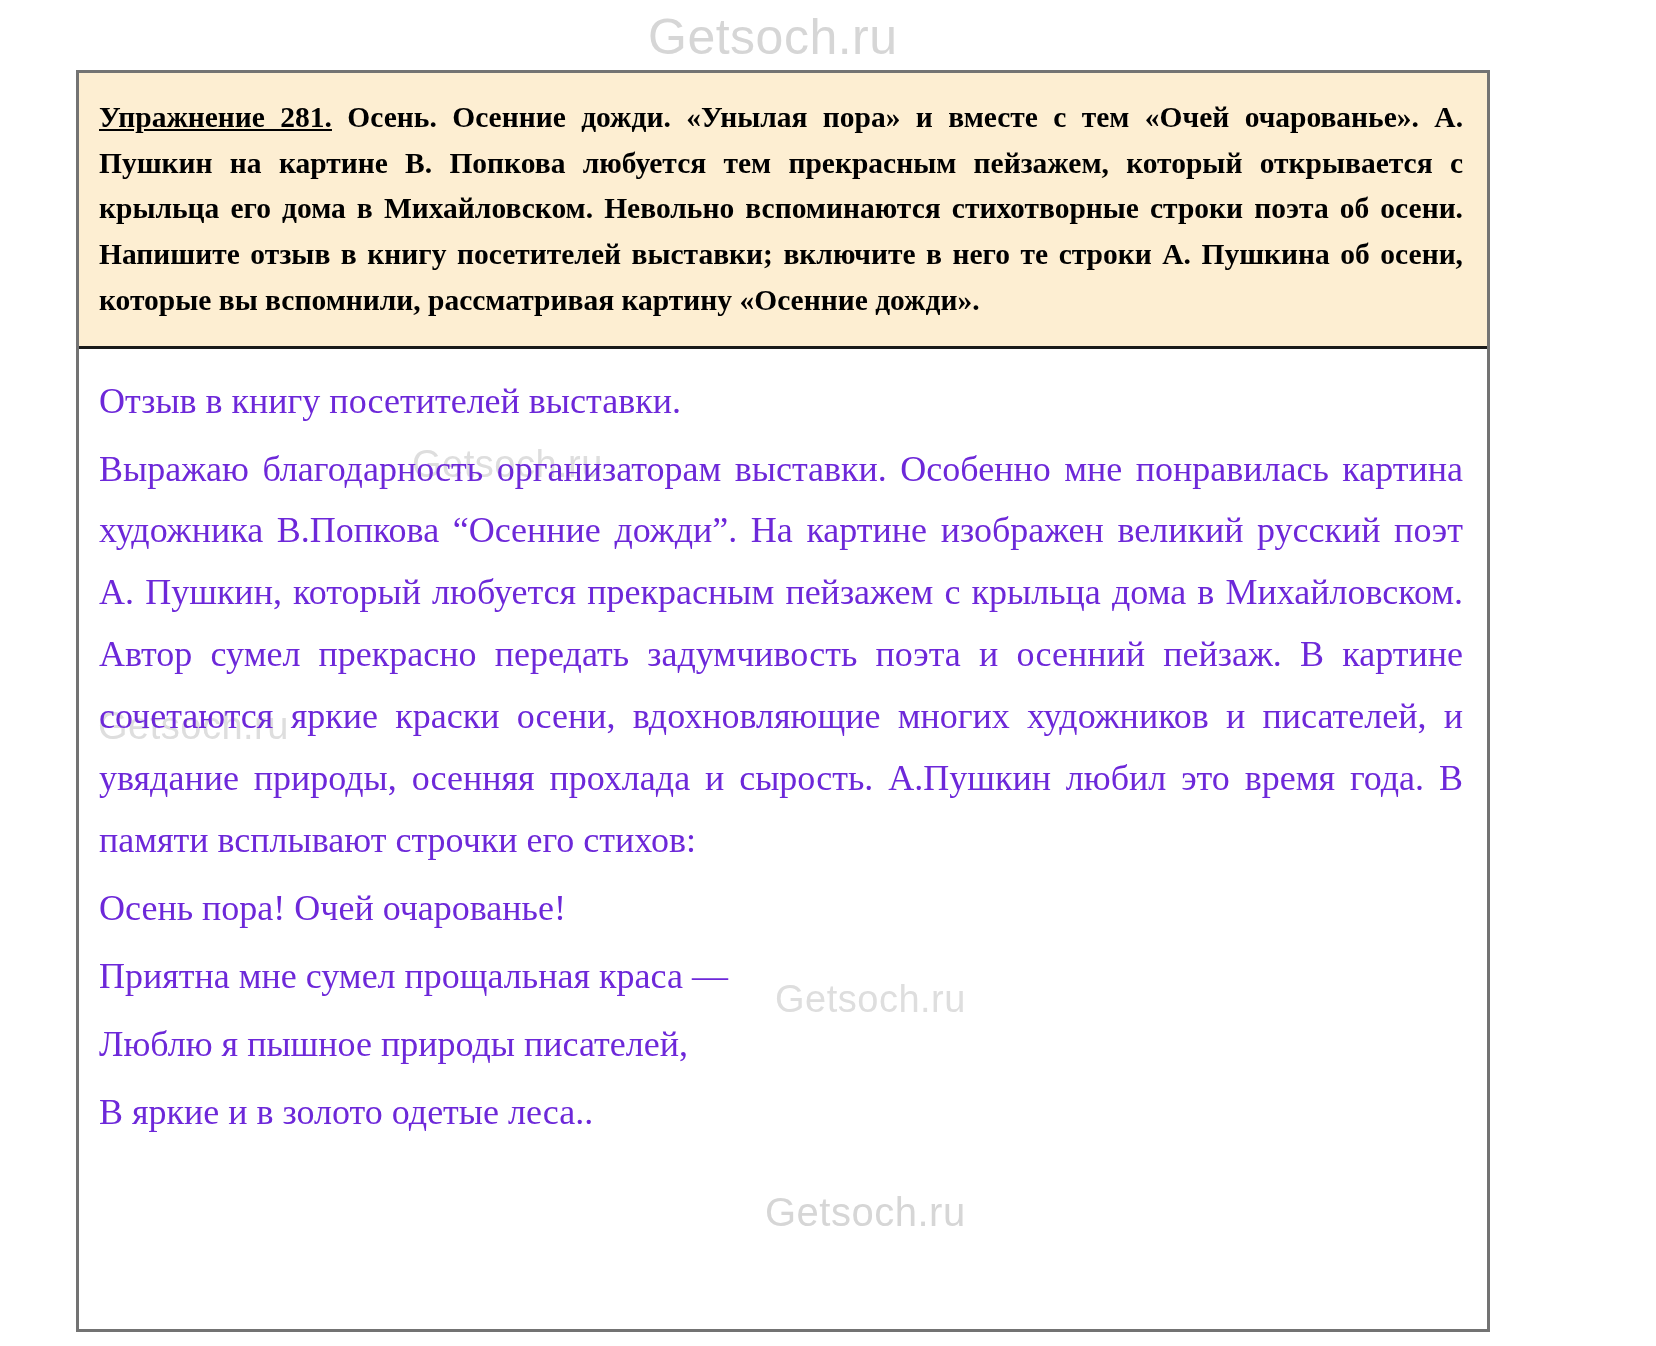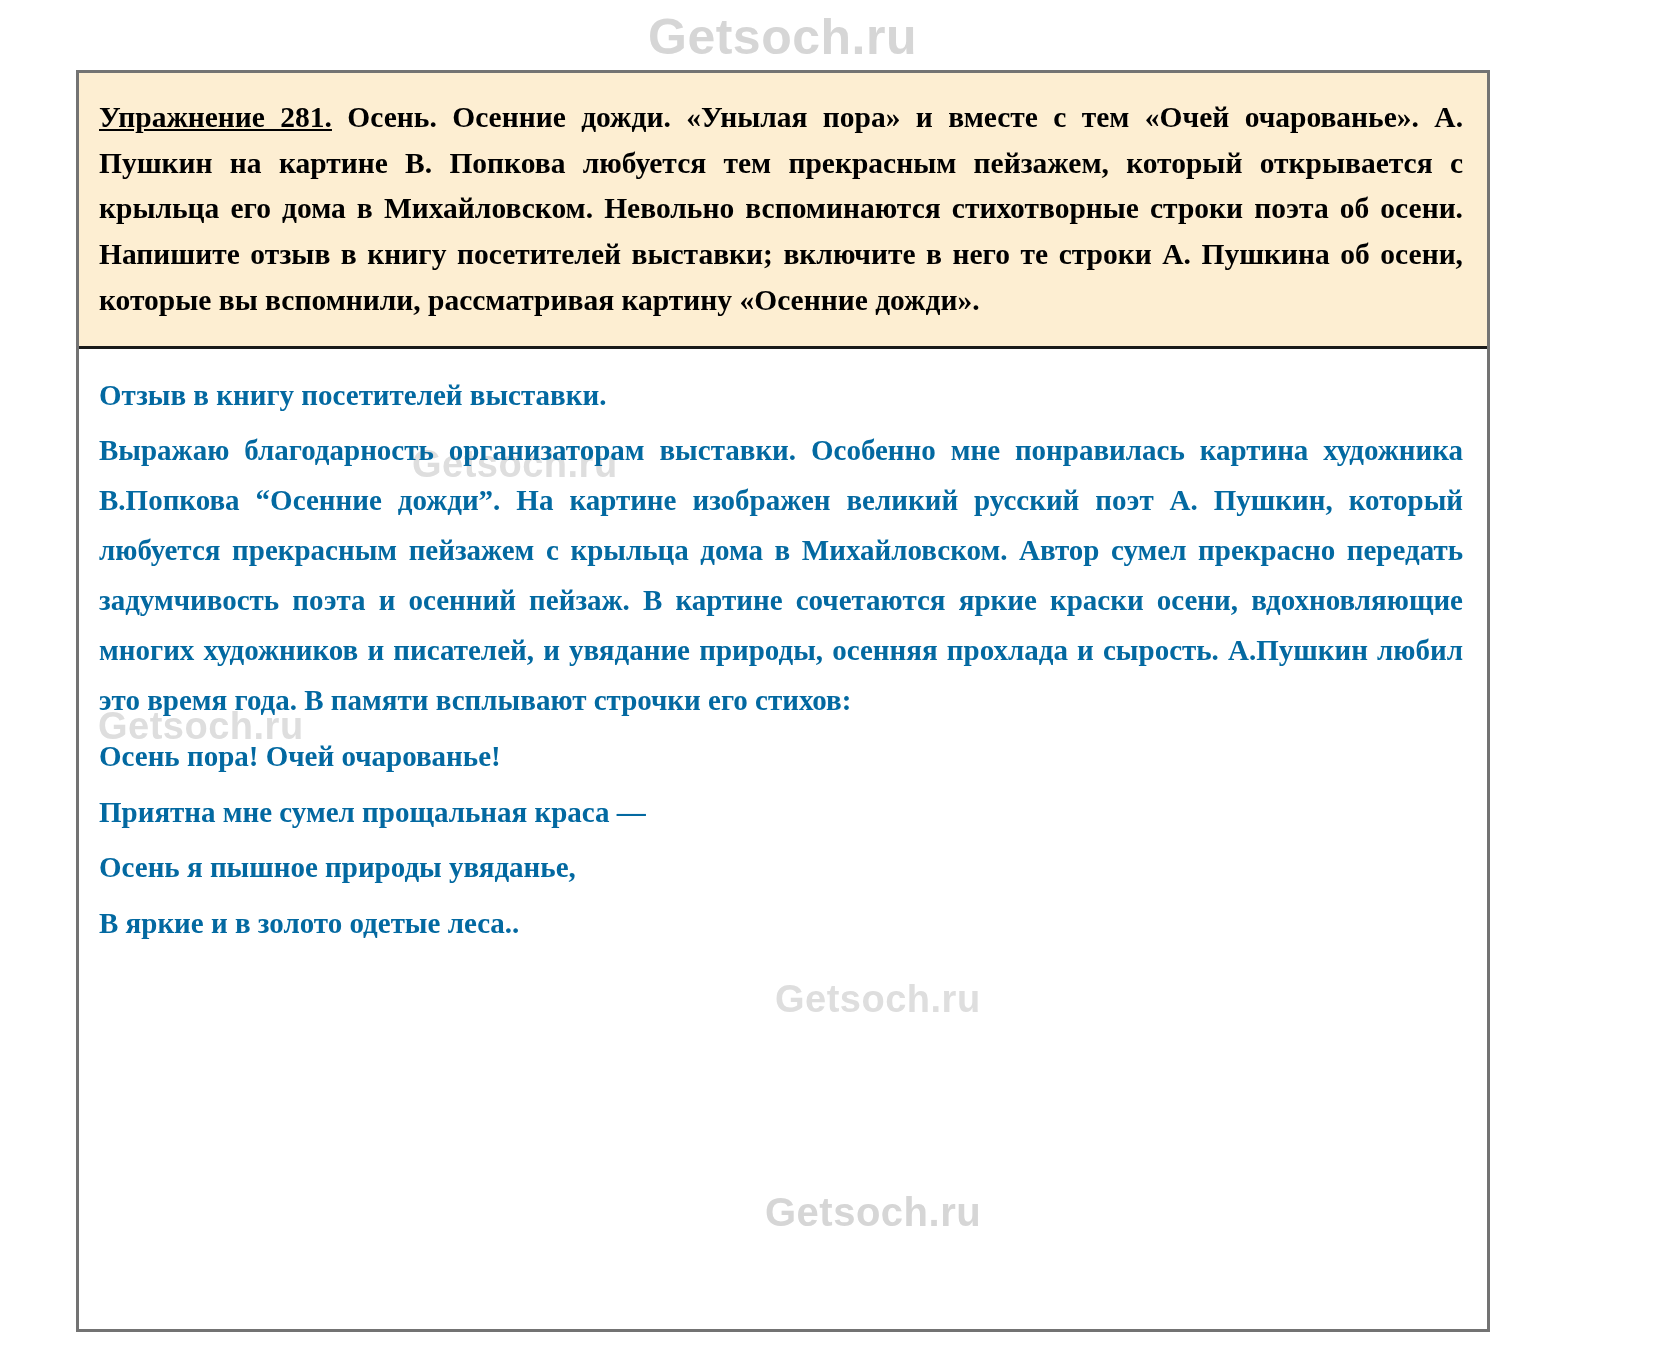--- a/index.html
+++ b/index.html
@@ -13,21 +13,21 @@
     position: relative;
     font-family: "Liberation Serif", "DejaVu Serif", serif;
     overflow: hidden;
   }
 
   
   .wm {
     position: absolute;
     font-family: "Liberation Sans", sans-serif;
     color: #d8d8d8;
-    font-weight: 700;
+    font-weight: 400;
     white-space: nowrap;
     user-select: none;
     pointer-events: none;
     letter-spacing: 0.5px;
   }
   .wm-top    { left: 648px;  top: 8px;    font-size: 50px; color: #d6d6d6; }
   .wm-mid1   { left: 1000px; top: 168px;  font-size: 38px; color: #e6ded0; }
   .wm-mid2   { left: 412px;  top: 443px;  font-size: 38px; color: #dedede; }
   .wm-mid3   { left: 98px;   top: 705px;  font-size: 38px; color: #dedede; }
   .wm-mid4   { left: 775px;  top: 978px;  font-size: 38px; color: #dedede; }
@@ -63,27 +63,26 @@
   .task-num {
     text-decoration: underline;
   }
 
   .answer-block {
     padding: 22px 24px 20px 20px;
     box-sizing: border-box;
     background: transparent;
   }
   .answer-p {
-    font-size: 29px;
+    font-size: 36px;
     line-height: 1.72;
-    color: #0369a1;
+    color: #6d28d9;
     margin: 0 0 6px 0;
     text-align: justify;
     text-justify: inter-word;
-    font-weight: bold;
   }
   .answer-p.noj {
     text-align: left;
   }
 </style>
 </head>
 <body>
 
 <div class="wm wm-top">Getsoch.ru</div>
 <div class="wm wm-mid1">Getsoch.ru</div>
@@ -96,17 +95,17 @@
 
   <div class="task-block">
     <p class="task-text"><span class="task-num">Упражнение 281.</span><span> Осень. Осенние дожди. «Унылая пора» и вместе с тем «Очей очарованье». А. Пушкин на картине В. Попкова любуется тем прекрасным пейзажем, который открывается с крыльца его дома в Михайловском. Невольно вспоминаются стихотворные строки поэта об осени. Напишите отзыв в книгу посетителей выставки; включите в него те строки А. Пушкина об осени, которые вы вспомнили, рассматривая картину «Осенние дожди».</span></p>
   </div>
 
   <div class="answer-block">
     <p class="answer-p noj">Отзыв в книгу посетителей выставки.</p>
     <p class="answer-p">Выражаю благодарность организаторам выставки. Особенно мне понравилась картина художника В.Попкова “Осенние дожди”. На картине изображен великий русский поэт А. Пушкин, который любуется прекрасным пейзажем с крыльца дома в Михайловском. Автор сумел прекрасно передать задумчивость поэта и осенний пейзаж. В картине сочетаются яркие краски осени, вдохновляющие многих художников и писателей, и увядание природы, осенняя прохлада и сырость. А.Пушкин любил это время года. В памяти всплывают строчки его стихов:</p>
     <p class="answer-p noj">Осень пора! Очей очарованье!</p>
     <p class="answer-p noj">Приятна мне сумел прощальная краса —</p>
-    <p class="answer-p noj">Осень я пышное природы увяданье,</p>
+    <p class="answer-p noj">Люблю я пышное природы писателей,</p>
     <p class="answer-p noj">В яркие и в золото одетые леса..</p>
   </div>
 
 </div>
 
 </body></html>

